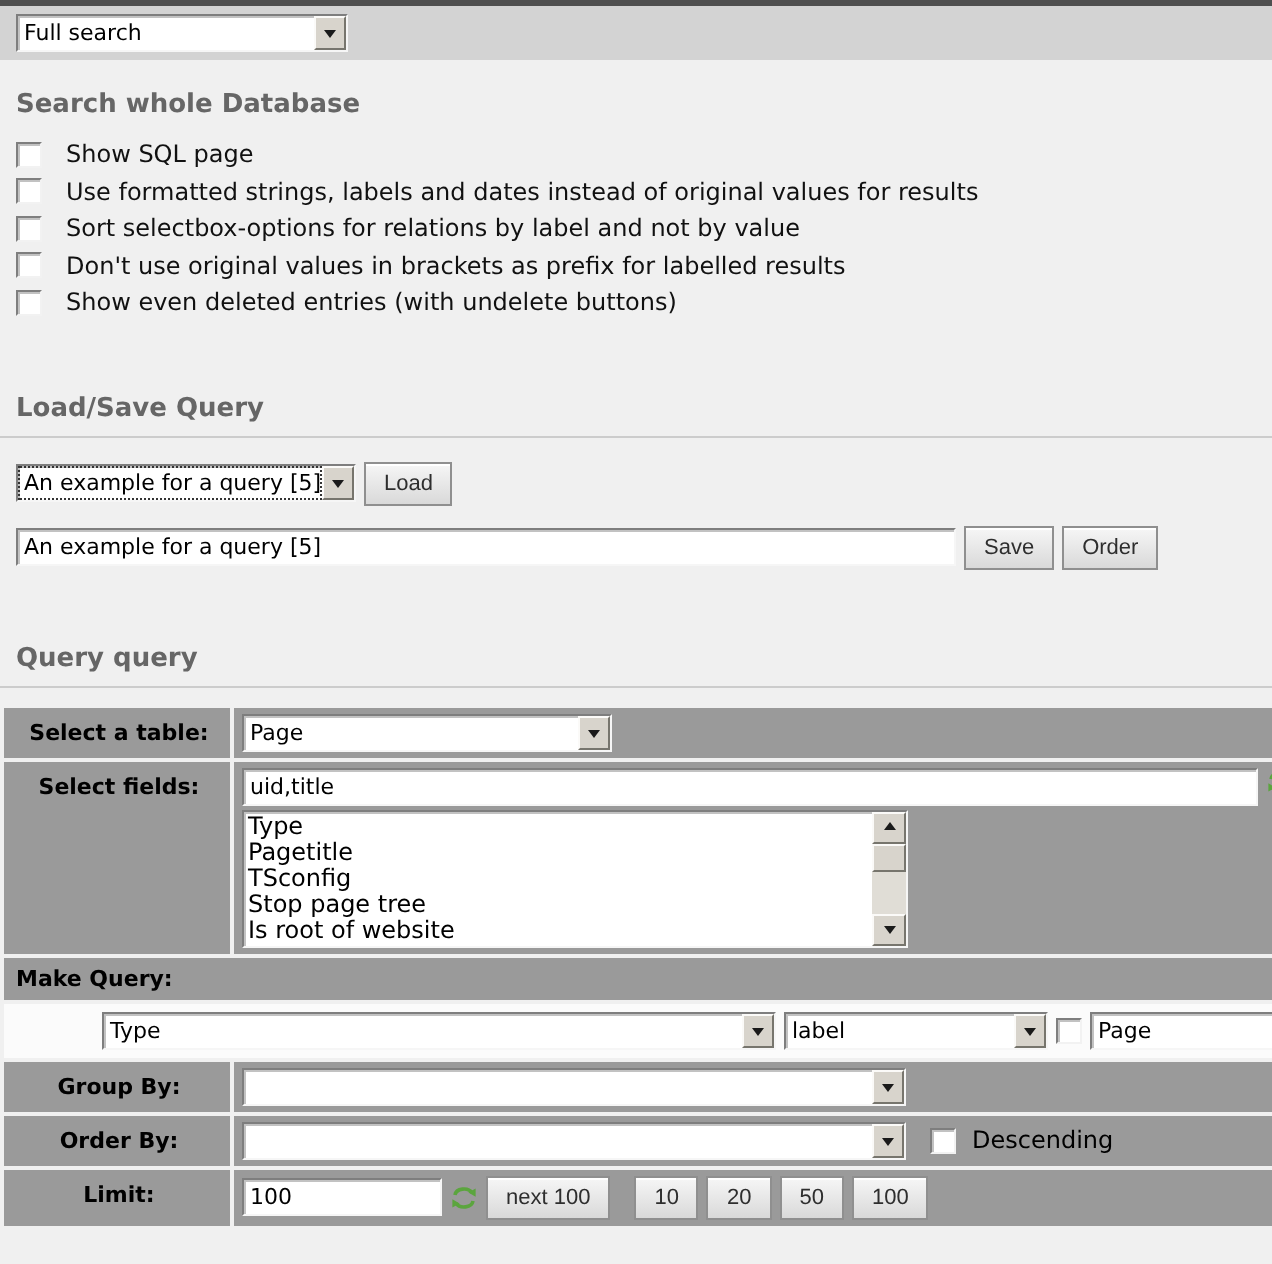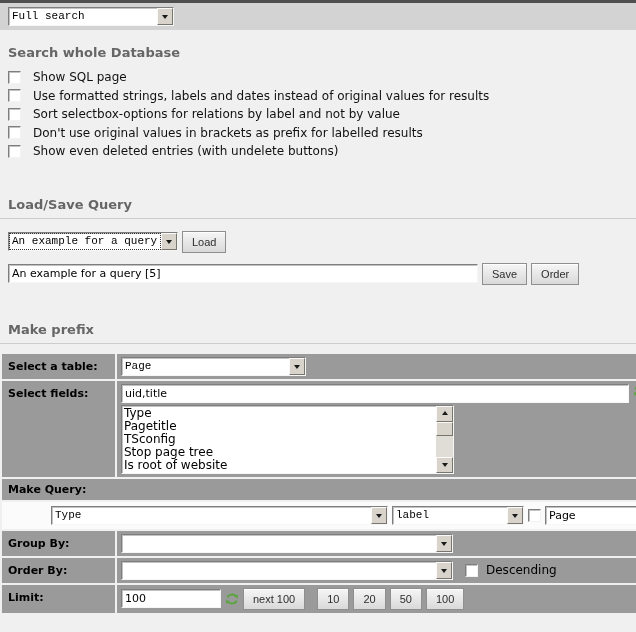--- a/index.html
+++ b/index.html
@@ -24,21 +24,21 @@
 
   
   .sel {
     display: inline-flex; align-items: stretch; background: #fff;
     border: 1px solid; border-color: #7e7e7e #f6f6f6 #f6f6f6 #7e7e7e;
     box-shadow: inset 1px 1px 0 rgba(80,80,80,.35);
     height: 19px; vertical-align: middle;
   }
   .sel-text {
     flex: 1; font-size: 11px; line-height: 15px; padding: 1px 3px;
-    white-space: nowrap; overflow: hidden; color: #000; font-family: Liberation Mono, monospace;
+    white-space: nowrap; overflow: hidden; color: #000;
   }
   .sel.focused .sel-text { outline: 1px dotted #333; outline-offset: -1px; }
   .sel-btn {
     width: 16px; background: #d8d4cc;
     border: 1px solid; border-color: #fbfaf8 #77756d #77756d #fbfaf8;
     display: flex; align-items: center; justify-content: center;
   }
   .tri-down { width: 0; height: 0; border: 3px solid transparent; border-top: 4px solid #1a1a1a; margin-top: 4px; }
   .tri-up-s { width: 0; height: 0; border: 3px solid transparent; border-bottom: 4px solid #1a1a1a; margin-bottom: 4px; }
 
@@ -74,21 +74,21 @@
 
   .loadsave-select-row { margin: 12px 8px 0 8px; display:flex; align-items:center; }
   .loadsave-input-row { margin: 10px 8px 0 8px; display:flex; align-items:center; }
 
   
   table.qtable {
     width: 636px; border-collapse: separate; border-spacing: 2px;
     margin-top: 8px;
   }
   .qtable td { background: #9a9a9a; padding: 3px 4px; vertical-align: top; }
-  td.qlabel { width: 123px; font-weight: bold; font-size: 11px; padding: 6px 4px 6px 6px; color: #000; }
+  td.qlabel { width: 123px; font-weight: bold; font-size: 11px; padding: 6px 4px 6px 6px; color: #000; text-align: center; }
   td.qheader { font-weight: bold; font-size: 11px; padding: 4px 6px; color: #000; }
   td.qwhite { background: #fbfbfb; padding: 4px 4px; }
 
   .fields-input-row { display: flex; align-items: flex-start; }
   .listbox {
     margin-top: 2px; width: 333px; height: 69px; background: #fff;
     border: 1px solid; border-color: #7e7e7e #f6f6f6 #f6f6f6 #7e7e7e;
     box-shadow: inset 1px 1px 0 rgba(80,80,80,.35);
     display: flex; overflow: hidden;
   }
@@ -173,21 +173,21 @@
   </div>
 
   <div class="loadsave-input-row">
     <span class="tinput" style="width:470px">An example for a query [5]</span>
     <span class="gap4"></span>
     <button class="btn">Save</button>
     <span class="gap4"></span>
     <button class="btn">Order</button>
   </div>
 
-  <h2 class="heading" style="margin-top:37px">Make prefix</h2>
+  <h2 class="heading" style="margin-top:37px">Query query</h2>
   <hr class="rule">
 
   <table class="qtable">
     <tbody>
         <tr>
       <td class="qlabel">Select a table:</td>
       <td>
         <div class="sel" style="width:185px">
           <span class="sel-text">Page</span>
           <span class="sel-btn">

